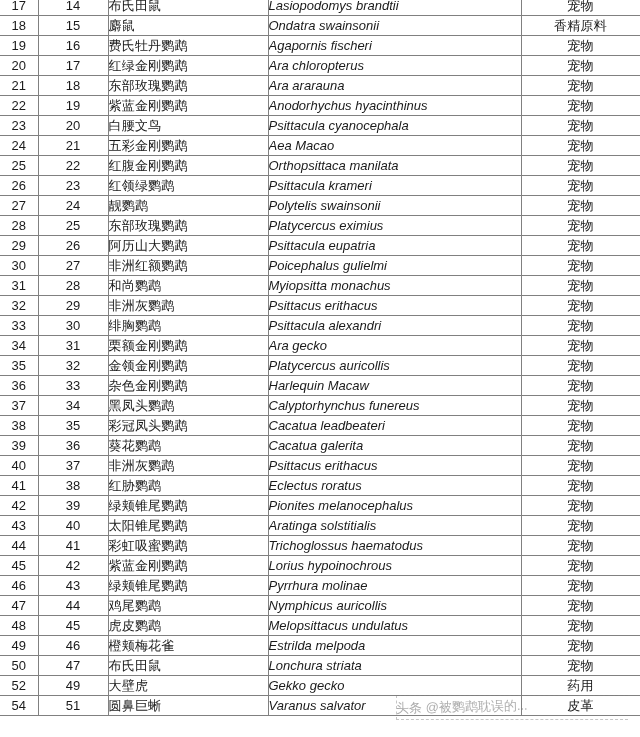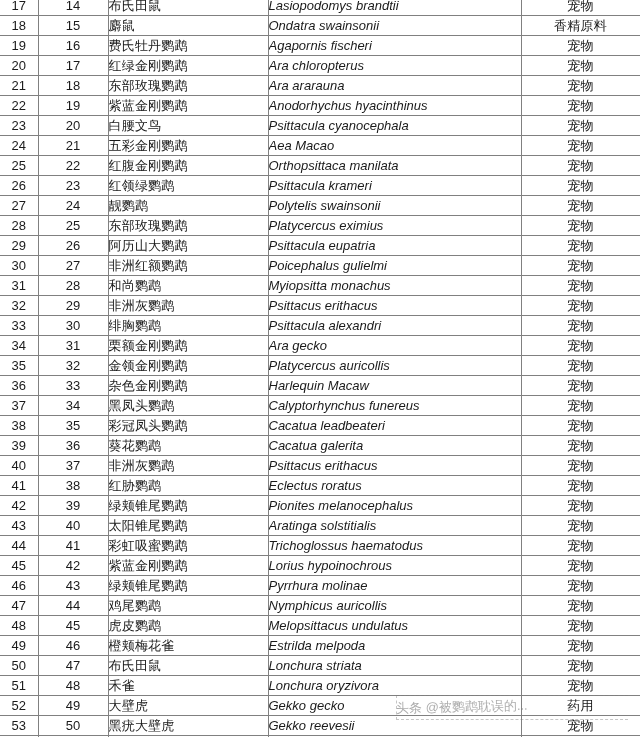--- a/index.html
+++ b/index.html
@@ -371,39 +371,25 @@
           <td class="use">宠物</td>
         </tr>
         <tr>
           <td class="rowhdr">50</td>
           <td class="idx">47</td>
           <td class="cn">布氏田鼠</td>
           <td class="sci">Lonchura striata</td>
           <td class="use">宠物</td>
         </tr>
         <tr>
-          <td class="rowhdr">51</td>
-          <td class="idx">48</td>
-          <td class="cn">禾雀</td>
-          <td class="sci">Lonchura oryzivora</td>
-          <td class="use">宠物</td>
-        </tr>
-        <tr>
           <td class="rowhdr">52</td>
           <td class="idx">49</td>
           <td class="cn">大壁虎</td>
           <td class="sci">Gekko gecko</td>
           <td class="use">药用</td>
-        </tr>
-        <tr>
-          <td class="rowhdr">53</td>
-          <td class="idx">50</td>
-          <td class="cn">黑疣大壁虎</td>
-          <td class="sci">Gekko reevesii</td>
-          <td class="use">宠物</td>
         </tr>
         <tr>
           <td class="rowhdr">54</td>
           <td class="idx">51</td>
           <td class="cn">圆鼻巨蜥</td>
           <td class="sci">Varanus salvator</td>
           <td class="use">皮革</td>
         </tr>
       </tbody>
   </table>

